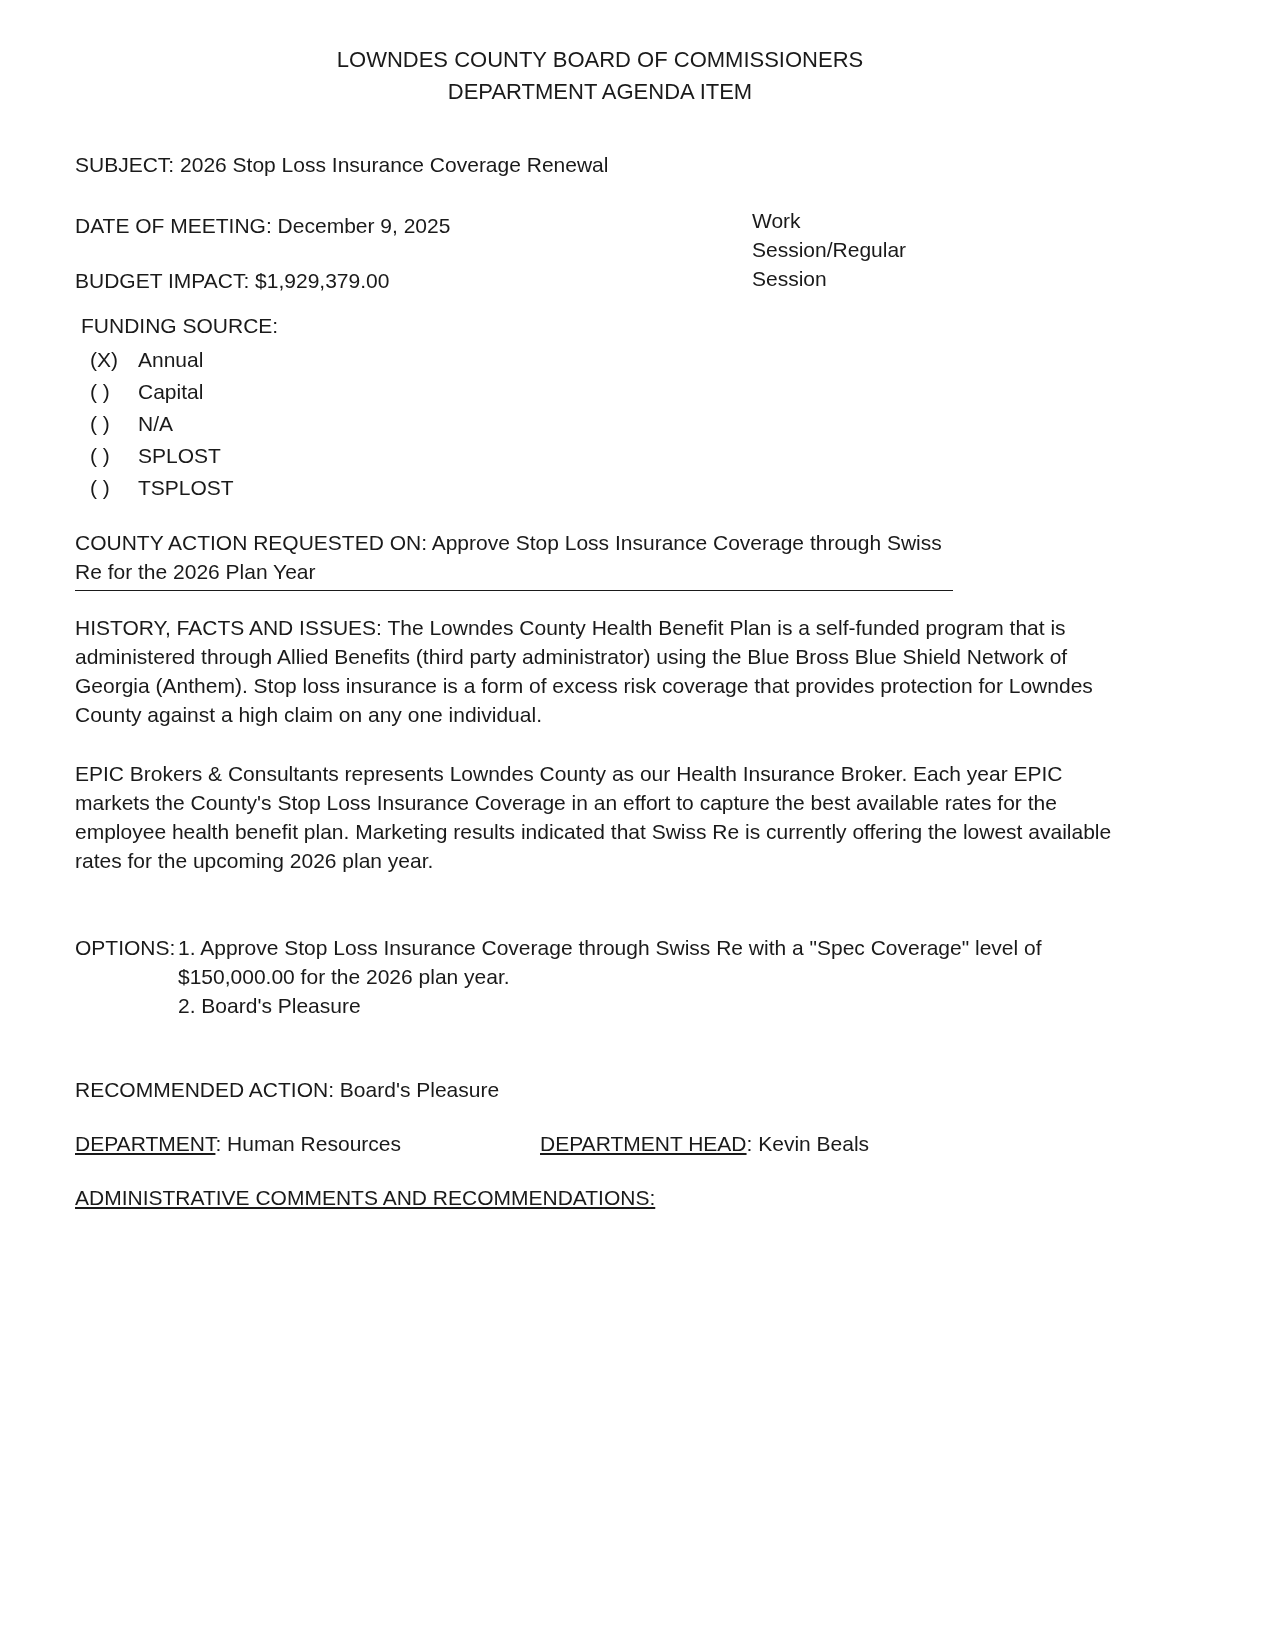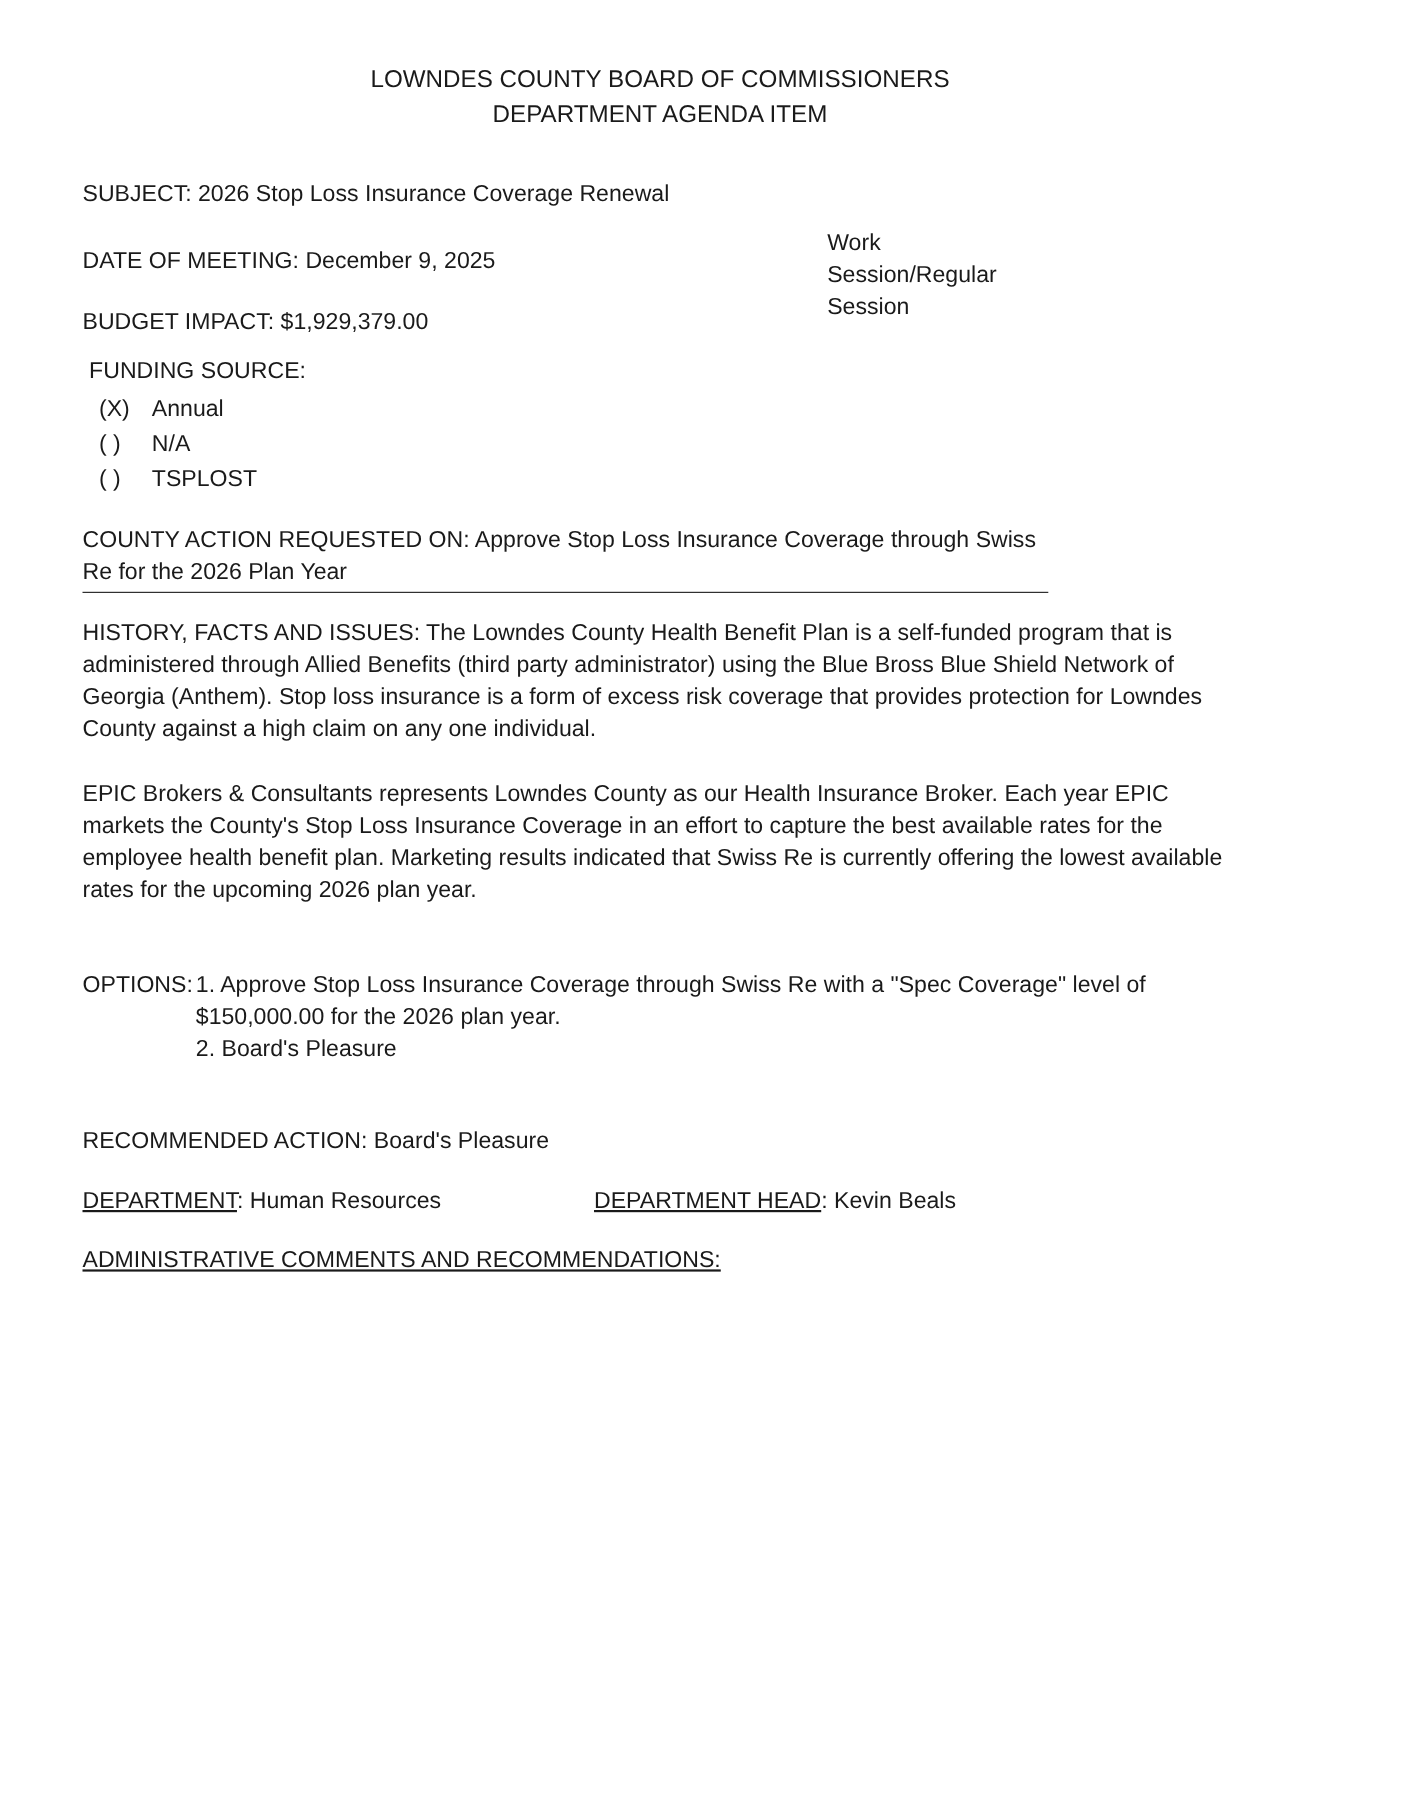--- a/index.html
+++ b/index.html
@@ -10,21 +10,21 @@
   .page {
     position: relative;
     width: 1275px;
     height: 1650px;
     background: #ffffff;
     color: #1a1a1a;
     font-family: "Liberation Sans", sans-serif;
     font-size: 21px;
     line-height: 29px;
     box-sizing: border-box;
-    padding: 56px 150px 0 75px;
+    padding: 44px 150px 0 75px;
     overflow: hidden;
   }
   .title-block {
     text-align: center;
     font-size: 22px;
     line-height: 32px;
     margin-bottom: 42px;
   }
   .subject-line {
     margin-bottom: 32px;
@@ -126,21 +126,27 @@
 
   <div class="budget-line">BUDGET IMPACT: $1,929,379.00</div>
 
   <div class="funding-label">FUNDING SOURCE:</div>
 
   <div class="funding-list">
     <div class="funding-row">
       <span class="funding-mark">(X)</span><span>Annual</span>
     </div>
     <div class="funding-row">
+      <span class="funding-mark">( )</span><span>Capital</span>
+    </div>
+    <div class="funding-row">
       <span class="funding-mark">( )</span><span>N/A</span>
+    </div>
+    <div class="funding-row">
+      <span class="funding-mark">( )</span><span>SPLOST</span>
     </div>
     <div class="funding-row">
       <span class="funding-mark">( )</span><span>TSPLOST</span>
     </div>
   </div>
 
   <div class="county-action">COUNTY ACTION REQUESTED ON: Approve Stop Loss Insurance Coverage through Swiss Re for the 2026 Plan Year</div>
 
   <div class="para history-para">HISTORY, FACTS AND ISSUES: The Lowndes County Health Benefit Plan is a self-funded program that is administered through Allied Benefits (third party administrator) using the Blue Bross Blue Shield Network of Georgia (Anthem). Stop loss insurance is a form of excess risk coverage that provides protection for Lowndes County against a high claim on any one individual.</div>
 

